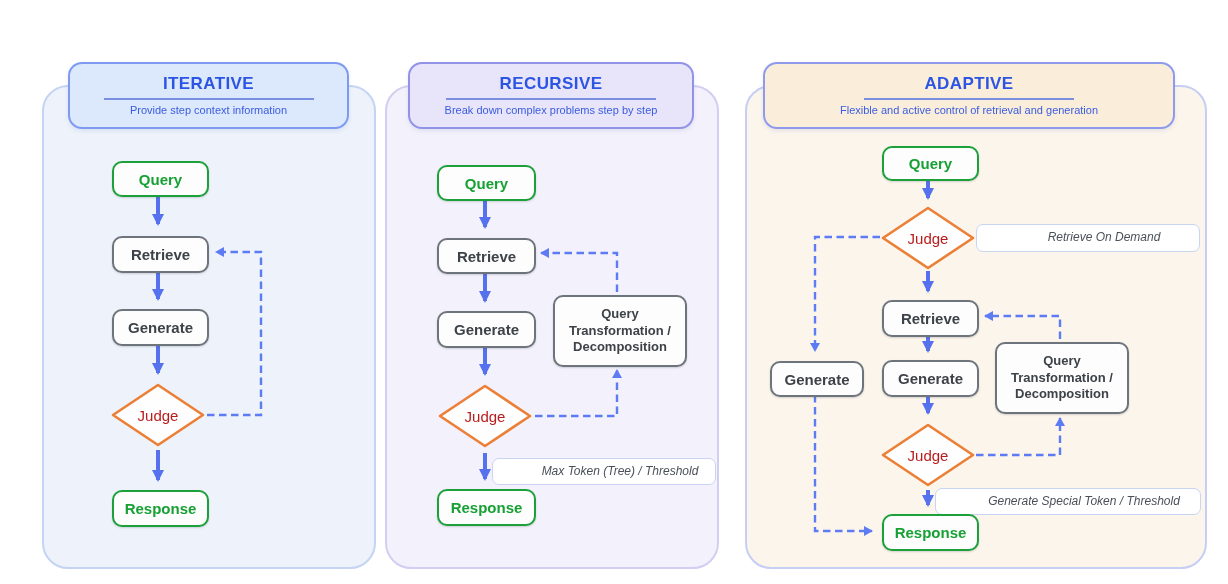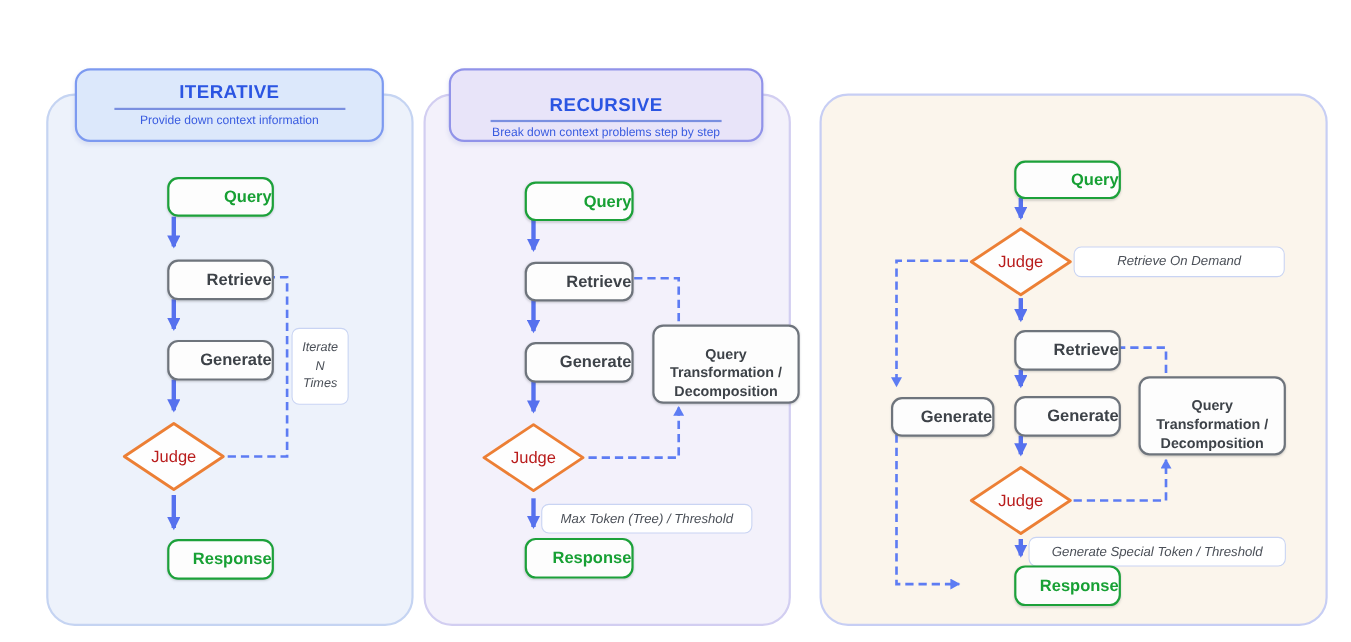--- a/index.html
+++ b/index.html
@@ -10,46 +10,46 @@
   .panel{position:absolute;border-radius:26px;border:2px solid;z-index:0;}
   .panel.iter{left:42px;top:85px;width:330px;height:480px;background:#edf2fb;border-color:#c5d4f2;}
   .panel.recu{left:385px;top:85px;width:330px;height:480px;background:#f3f1fb;border-color:#d2cef1;}
   .panel.adap{left:745px;top:85px;width:458px;height:480px;background:#fbf5ec;border-color:#c7cef4;}
 
   
   .panel-header{position:absolute;border-radius:14px;border:2px solid;z-index:3;
                 display:flex;flex-direction:column;align-items:center;justify-content:center;
                 box-shadow:0 2px 4px rgba(80,100,180,.12);}
   .panel-header.iter{left:68px;top:62px;width:277px;height:63px;background:#dce8fb;border-color:#7d9af0;}
-  .panel-header.recu{left:408px;top:62px;width:282px;height:63px;background:#e8e4f9;border-color:#9193e9;justify-content:flex-end;}
+  .panel-header.recu{left:408px;top:62px;width:282px;height:63px;background:#e8e4f9;border-color:#9193e9;}
   .panel-header.adap{left:763px;top:62px;width:408px;height:63px;background:#faeedb;border-color:#8f9aec;}
   .panel-title{font-size:17px;font-weight:700;color:#2b55e2;letter-spacing:.4px;line-height:1.1;}
   .title-rule{width:210px;height:1.5px;background:#7a8fe0;margin:4px auto 4px;}
   .panel-subtitle{font-size:11px;color:#3a5ce0;line-height:1.1;}
 
   
-  .node{position:absolute;display:flex;align-items:center;justify-content:flex-end;z-index:2;
+  .node{position:absolute;display:flex;align-items:center;justify-content:center;z-index:2;
         background:#fdfdfd;border:2px solid #6e747c;border-radius:10px;
         font-weight:700;font-size:15px;color:#3d4248;
-        box-shadow:0 1px 2px rgba(60,64,72,.20);margin-left:40px;}
+        box-shadow:0 1px 2px rgba(60,64,72,.20);}
   .node.green{border-color:#1ca13a;color:#17a034;}
   .node.multi{flex-direction:column;font-size:13px;line-height:1.3;text-align:center;}
   .node.multi span{display:block;}
 
   
   .diamond{position:absolute;width:94px;height:64px;z-index:2;}
   .diamond svg{position:absolute;left:0;top:0;width:100%;height:100%;overflow:visible;}
   .diamond polygon{fill:#fefefe;stroke:#ec7f35;stroke-width:2.6;stroke-linejoin:round;}
   .diamond-label{position:absolute;left:0;top:0;right:0;bottom:0;display:flex;align-items:center;
                  justify-content:center;font-weight:400;font-size:15px;color:#b91c1c;}
 
   
   .note{position:absolute;display:flex;flex-direction:column;align-items:center;justify-content:center;
         z-index:2;background:#ffffff;border:1.5px solid #c9d4f3;border-radius:7px;
-        font-style:italic;font-size:12px;color:#4b5058;text-align:center;line-height:1.45;}
+        font-style:italic;font-size:12px;color:#4b5058;text-align:center;line-height:1.45;padding-left:32px;}
 
   
   #wires{position:absolute;left:0;top:0;width:1228px;height:584px;z-index:1;}
   .solid{stroke:#5671ee;stroke-width:4;fill:none;}
   .dashed{stroke:#5d7cf3;stroke-width:2.4;fill:none;stroke-dasharray:7.5 4.5;}
 </style>
 </head>
 <body>
 
 <div id="stage">
@@ -91,21 +91,21 @@
 
     <path class="dashed" d="M880,237 H815 V351" marker-end="url(#ahD)"></path>
     <path class="dashed" d="M815,395 V531 H872" marker-end="url(#ahD)"></path>
     <path class="dashed" d="M976,455 H1060 V418" marker-end="url(#ahD)"></path>
     <path class="dashed" d="M1060,339 V316 H985" marker-end="url(#ahD)"></path>
   </svg>
 
   <div class="panel-header iter">
     <div class="panel-title">ITERATIVE</div>
     <div class="title-rule"></div>
-    <div class="panel-subtitle">Provide down context information</div>
+    <div class="panel-subtitle">Provide step context information</div>
   </div>
 
   <div class="node green" style="left:112px;top:161px;width:93px;height:32px;">
     <span>Query</span>
   </div>
   <div class="node" style="left:112px;top:236px;width:93px;height:33px;">
     <span>Retrieve</span>
   </div>
   <div class="node" style="left:112px;top:309px;width:93px;height:33px;">
     <span>Generate</span>
@@ -113,30 +113,25 @@
   <div class="diamond" style="left:111px;top:383px;">
     <svg viewBox="0 0 94 64">
         <polygon points="47,2 92,32 47,62 2,32"></polygon>
       </svg>
     <span class="diamond-label">Judge</span>
   </div>
   <div class="node green" style="left:112px;top:490px;width:93px;height:33px;">
     <span>Response</span>
   </div>
 
-  <div class="note" style="left:265px;top:298px;width:50px;height:68px;font-size:11.5px;">
-    <span>Iterate</span>
-    <span>N</span>
-    <span>Times</span>
-  </div>
 
   <div class="panel-header recu">
     <div class="panel-title">RECURSIVE</div>
     <div class="title-rule"></div>
-    <div class="panel-subtitle">Break down context problems step by step</div>
+    <div class="panel-subtitle">Break down complex problems step by step</div>
   </div>
 
   <div class="node green" style="left:437px;top:165px;width:95px;height:32px;">
     <span>Query</span>
   </div>
   <div class="node" style="left:437px;top:238px;width:95px;height:32px;">
     <span>Retrieve</span>
   </div>
   <div class="node" style="left:437px;top:311px;width:95px;height:33px;">
     <span>Generate</span>
@@ -153,20 +148,25 @@
     <span class="diamond-label">Judge</span>
   </div>
   <div class="node green" style="left:437px;top:489px;width:95px;height:33px;">
     <span>Response</span>
   </div>
 
   <div class="note" style="left:492px;top:458px;width:190px;height:25px;">
     <span>Max Token (Tree) / Threshold</span>
   </div>
 
+  <div class="panel-header adap">
+    <div class="panel-title">ADAPTIVE</div>
+    <div class="title-rule"></div>
+    <div class="panel-subtitle">Flexible and  active control of retrieval and generation</div>
+  </div>
 
   <div class="node green" style="left:882px;top:146px;width:93px;height:31px;">
     <span>Query</span>
   </div>
   <div class="diamond" style="left:881px;top:206px;">
     <svg viewBox="0 0 94 64">
         <polygon points="47,2 92,32 47,62 2,32"></polygon>
       </svg>
     <span class="diamond-label">Judge</span>
   </div>

